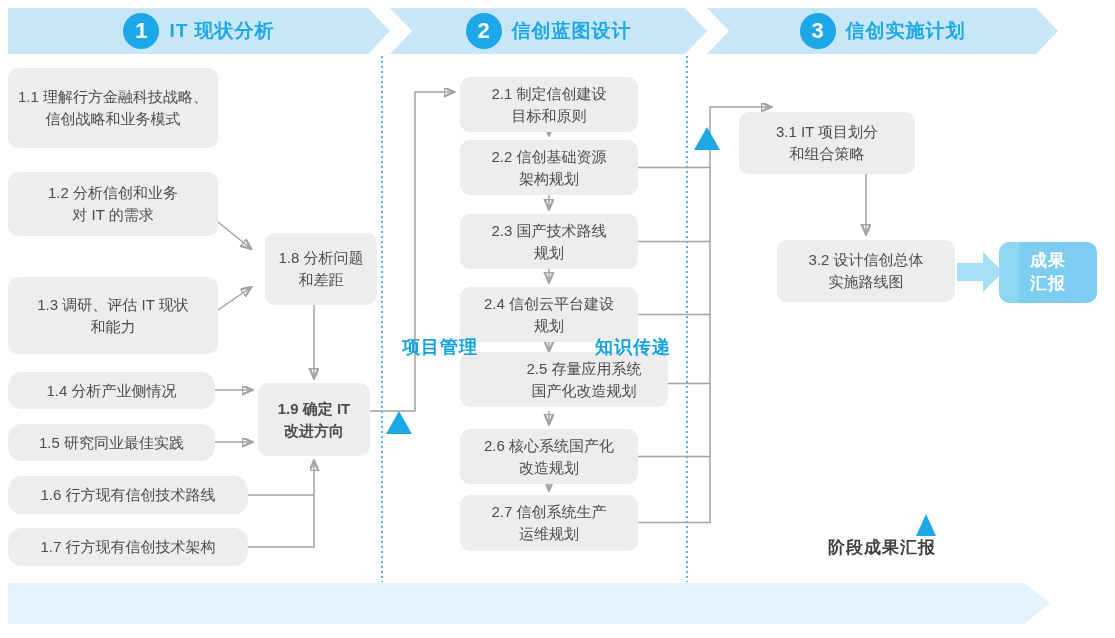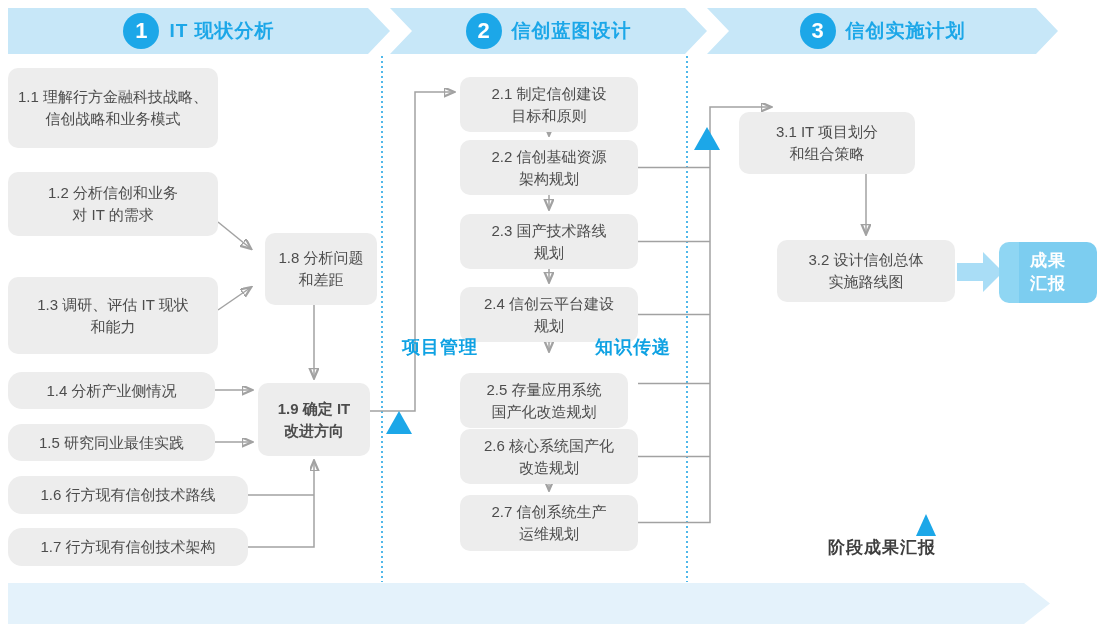--- a/index.html
+++ b/index.html
@@ -51,21 +51,21 @@
   .p14{left:8px;top:372px;width:207px;height:37px;}
   .p15{left:8px;top:424px;width:207px;height:37px;}
   .p16{left:8px;top:476px;width:240px;height:38px;}
   .p17{left:8px;top:528px;width:240px;height:38px;}
   .p18{left:258px;top:233px;width:112px;height:72px;margin-left:7px;}
   .p19{left:258px;top:383px;width:112px;height:73px;font-weight:bold;}
   .p21{left:460px;top:77px;width:178px;height:55px;text-align:center;}
   .p22{left:460px;top:140px;width:178px;height:55px;}
   .p23{left:460px;top:214px;width:178px;height:55px;}
   .p24{left:460px;top:287px;width:178px;height:55px;}
-  .p25{left:460px;top:373px;width:168px;height:55px;}
+  .p25{left:460px;top:352px;width:168px;height:55px;padding-left:40px;}
   .p26{left:460px;top:429px;width:178px;height:55px;}
   .p27{left:460px;top:495px;width:178px;height:56px;}
   .p31{left:739px;top:78px;width:176px;height:62px;margin-top:34px;}
   .p32{left:777px;top:240px;width:178px;height:62px;}
 
   
   .deliv{position:absolute;left:999px;top:242px;width:98px;height:61px;border-radius:10px;
          background:linear-gradient(90deg,#8FD6F3 0 20%,var(--deliv) 20%);color:#fff;font-weight:bold;
          font-size:17px;line-height:1.35;display:flex;align-items:center;justify-content:center;
          text-align:right;white-space:pre-line;letter-spacing:1px;}

